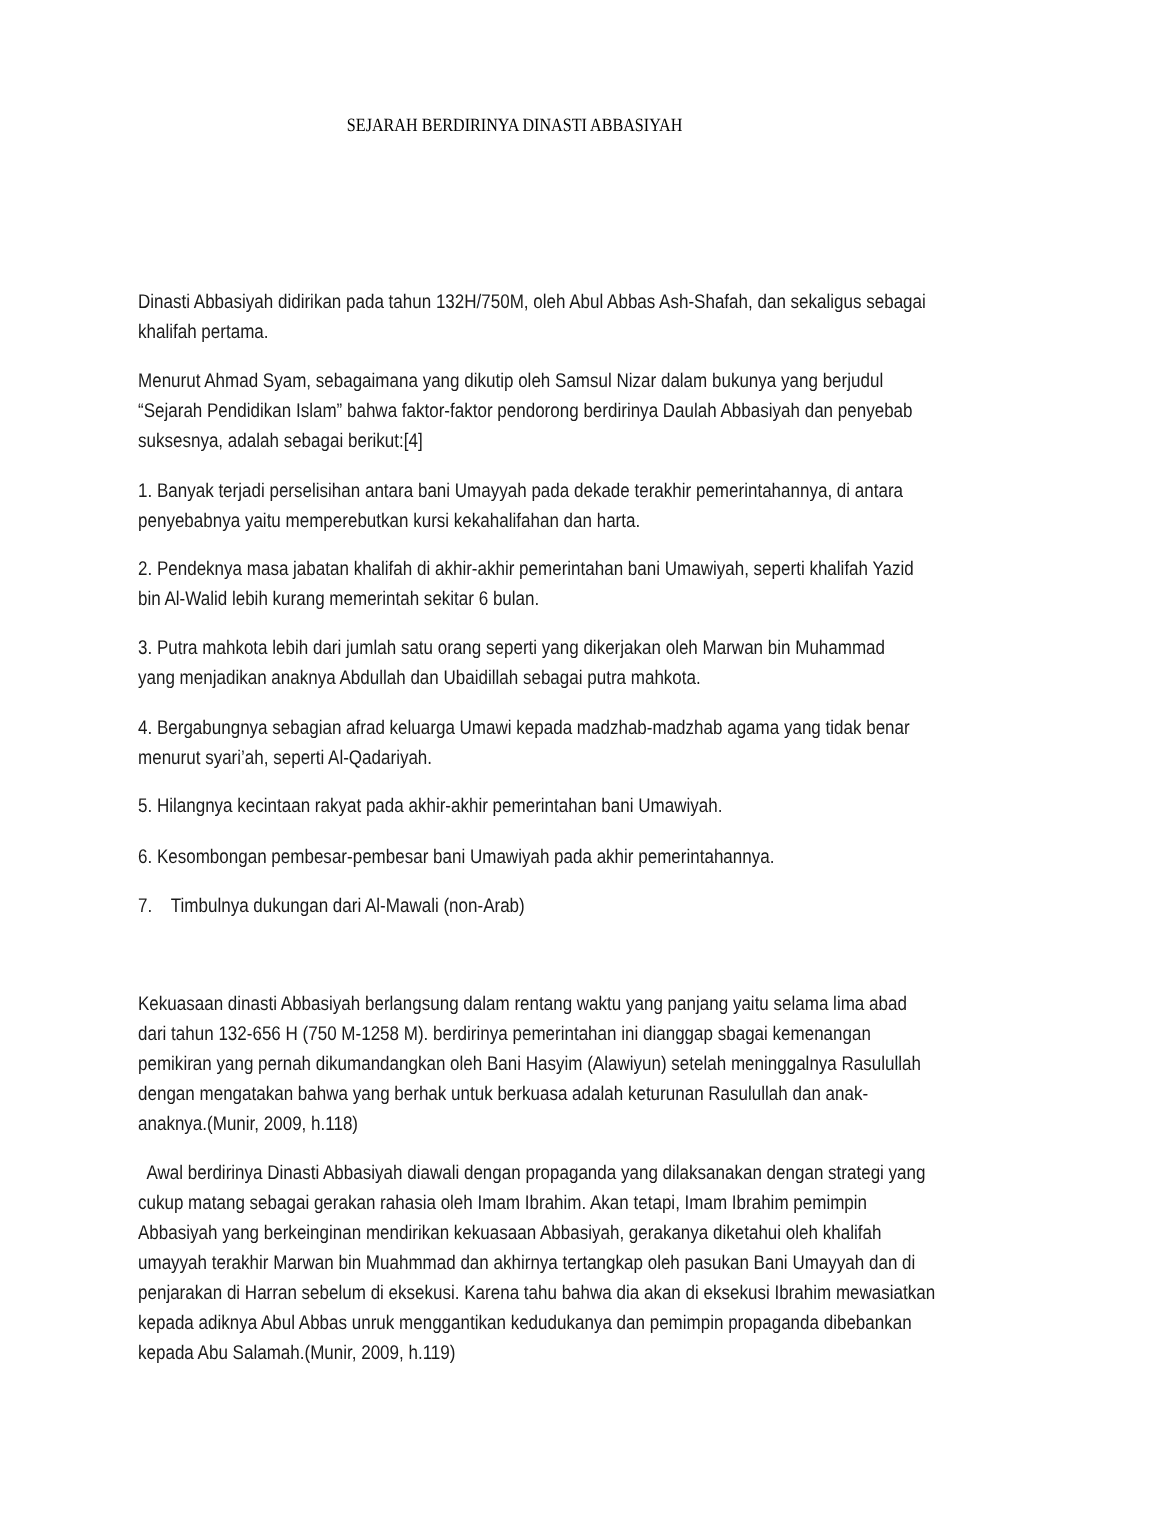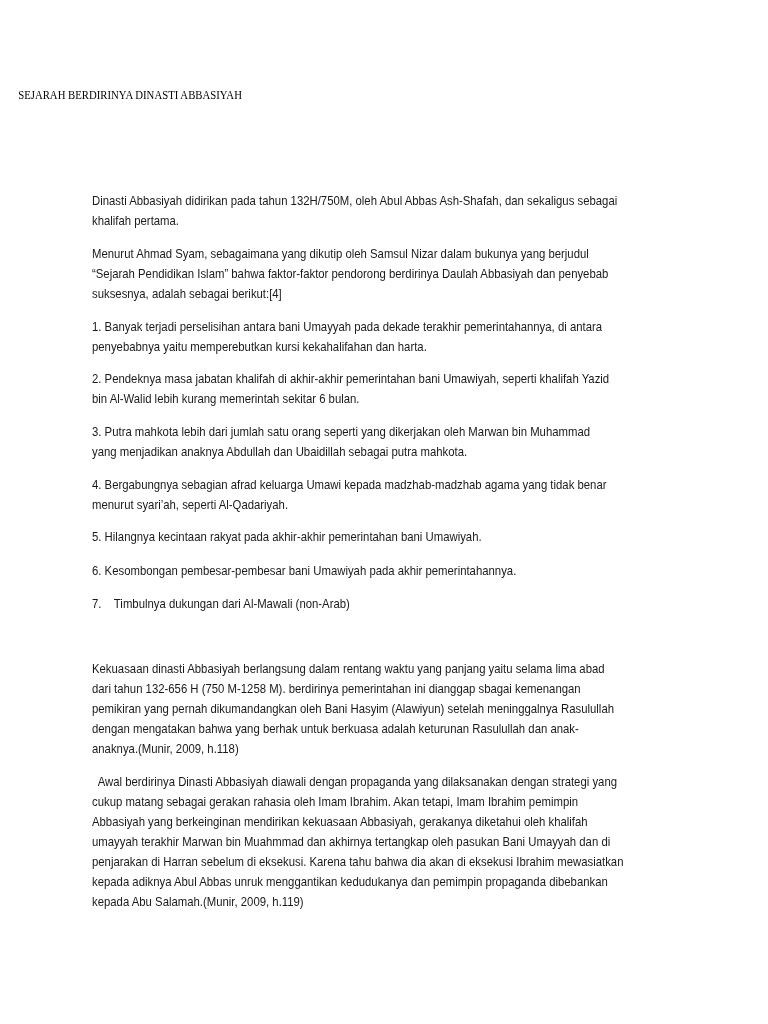--- a/index.html
+++ b/index.html
@@ -9,21 +9,21 @@
       font-family: "Liberation Sans", sans-serif;
       color: #1a1a1a;
     }
     .line {
       position: absolute; left: 0; white-space: nowrap;
       font-size: 13.2px; line-height: 20px;
       transform-origin: left center;
       transform: scaleX(0.86);
     }
     .title {
-      position: absolute; left: 0; width: 686px; top: 88px;
+      position: absolute; left: 0; width: 686px; text-align: center; top: 76px;
       font-size: 12.5px; white-space: nowrap;
     }
     .title span { display: inline-block; transform: scaleX(0.86); }
   </style>
 </head>
 <body>
 
 <div class="title">
   <span>SEJARAH BERDIRINYA DINASTI ABBASIYAH</span>
 </div>

